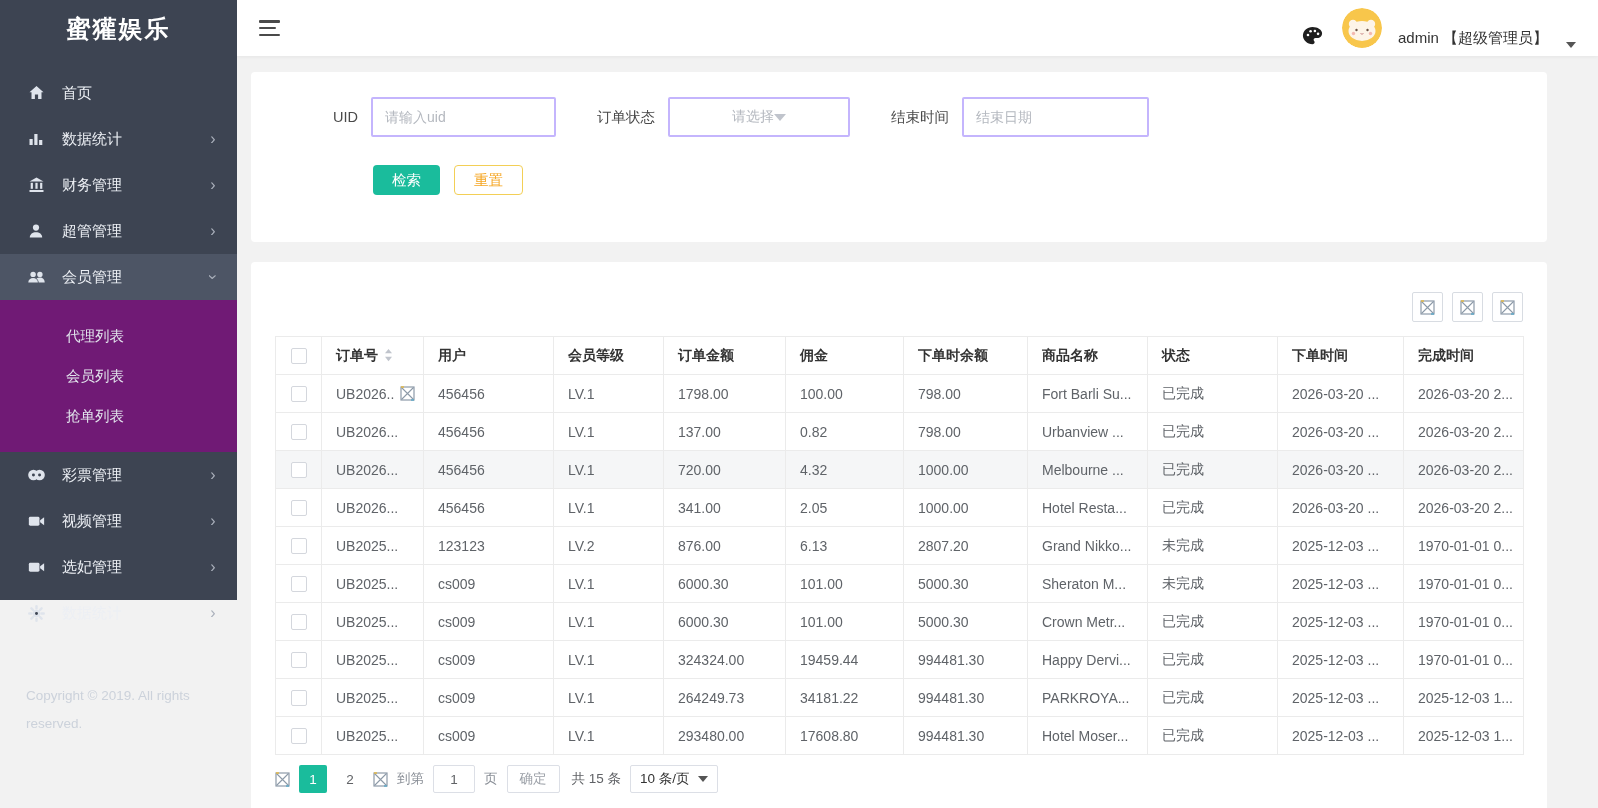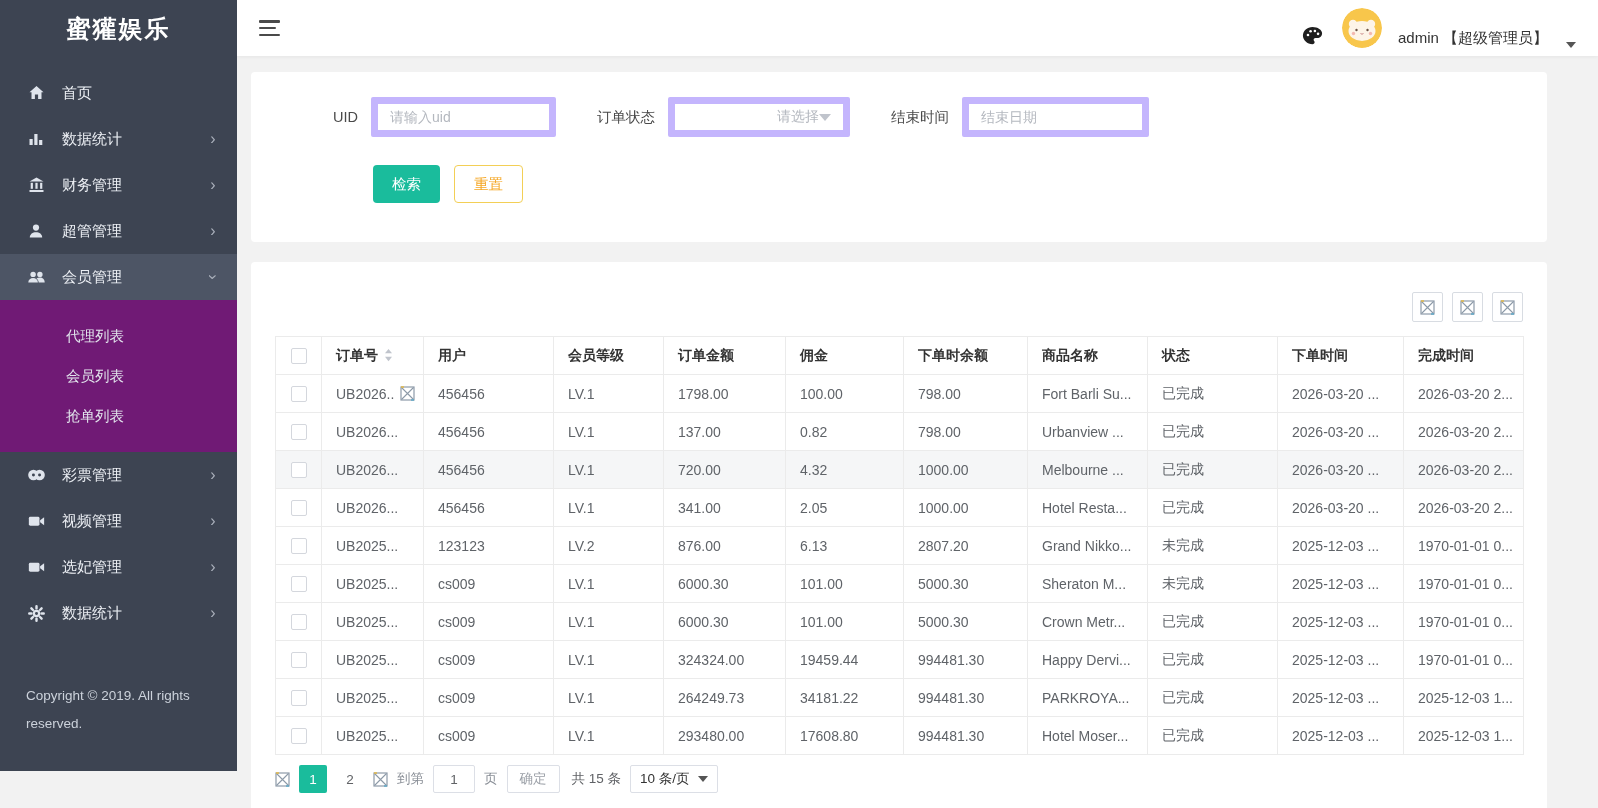--- a/index.html
+++ b/index.html
@@ -1,20 +1,20 @@
 <!DOCTYPE html>
 <html><head>
 <meta charset="utf-8">
 <style>
   * { margin:0; padding:0; box-sizing:border-box; }
   html,body { width:1598px; height:808px; }
   body { font-family:"Liberation Sans","DejaVu Sans",sans-serif; background:#f2f2f2; overflow:hidden; position:relative; color:#333; }
 
   
-  .sidebar { position:absolute; left:0; top:0; width:237px; height:771px; background:#3d4452; color:#e9ecf1; z-index:5; }
+  .sidebar { position:absolute; left:0; top:0; width:237px; height:600px; background:#3d4452; color:#e9ecf1; z-index:5; }
   .brand { height:58px; line-height:58px; text-align:center; font-size:24px; font-weight:bold; color:#fff; letter-spacing:2px; }
   .menu { padding-top:12px; }
   .menu-item { height:46px; display:flex; align-items:center; padding:0 18px 0 26px; cursor:pointer; font-size:15px; }
   .menu-item.active { background:#4d5565; }
   .mi-icon { width:20px; height:18px; margin-right:16px; display:inline-flex; align-items:center; justify-content:center; color:#dfe4ec; flex:none; }
   .mi-icon svg { display:block; }
   .mi-label { flex:1; color:#eceff4; }
   .chev { color:#aab0bb; font-size:16px; line-height:1; width:12px; text-align:center; }
   .chev-down { transform:rotate(90deg); }
   .submenu { background:#701a75; padding:16px 0; }
@@ -34,30 +34,30 @@
 
   
   .card { position:absolute; left:251px; width:1296px; background:#fff; border-radius:4px; }
   .filter-card { top:72px; height:170px; padding:25px 0 0 82px; }
   .table-card { top:262px; height:560px; padding:30px 24px 0 24px; }
 
   
   .filter-row { display:flex; align-items:center; }
   .fgroup { display:flex; align-items:center; margin-right:41px; }
   .flabel { font-size:14.5px; color:#4a4a4a; margin-right:13px; white-space:nowrap; }
-  .ctl { height:40px; border:7px solid #c4b5fd; border-radius:2px; background:#fff; font-size:14px; color:#606266; padding:0 12px; }
+  .ctl { height:40px; border:2px solid #c4b5fd; border-radius:2px; background:#fff; font-size:14px; color:#606266; padding:0 12px; }
   .ctl::placeholder { color:#b4b8bf; }
   input.ctl { outline:none; }
   .ctl-uid { width:185px; }
   .ctl-date { width:187px; }
-  .select { width:182px; display:flex; align-items:center; justify-content:flex-end; cursor:pointer; }
+  .select { width:182px; display:flex; align-items:center; justify-content:center; cursor:pointer; }
   .select .ph { color:#b4b8bf; }
   .tri { width:0; height:0; border-left:6px solid transparent; border-right:6px solid transparent; border-top:7px solid #c0c4cc; }
   .btn-row { margin-top:28px; margin-left:40px; display:flex; gap:14px; }
-  .btn { height:38px; border-radius:4px; font-size:14.5px; cursor:pointer; border:none; padding:0 19px; }
+  .btn { height:30px; border-radius:4px; font-size:14.5px; cursor:pointer; border:none; padding:0 19px; }
   .btn-search { background:#1abc9c; color:#fff; }
   .btn-reset { background:#fff; color:#f5a623; border:1px solid #f3cf56; }
 
   
   .tbl-toolbar { display:flex; justify-content:flex-end; gap:9px; height:30px; }
   .tool-btn { width:31px; height:30px; border:1px solid #d8dce2; border-radius:2px; background:#fff; display:flex; align-items:center; justify-content:center; cursor:pointer; }
 
   
   table { width:100%; border-collapse:collapse; table-layout:fixed; margin-top:14px; }
   th, td { border:1px solid #ebebeb; height:38px; padding:0 0 0 14px; text-align:left; font-size:14px; white-space:nowrap; overflow:hidden; }

